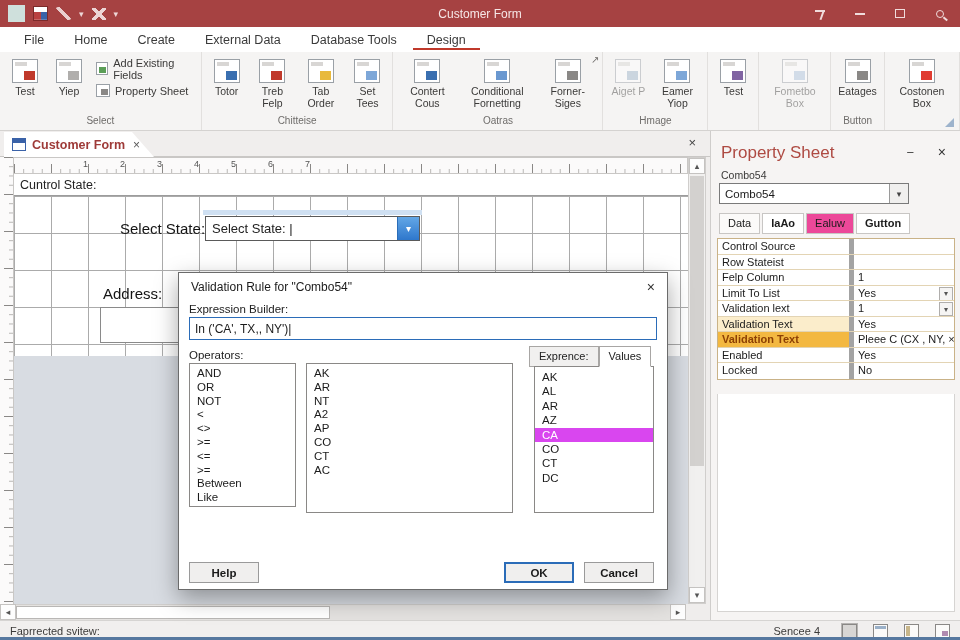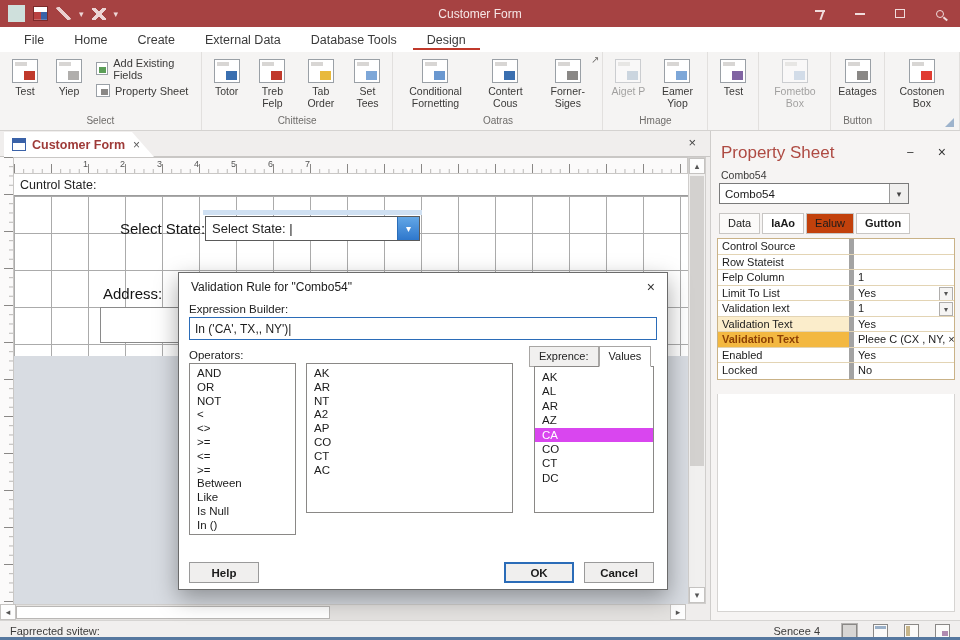--- a/index.html
+++ b/index.html
@@ -104,21 +104,21 @@
   .hthumb { position:absolute; left:16px; top:1px; width:314px; height:13px; background:#fff; border:1px solid #b9b7b5; }
 
   
   .dialog { position:absolute; left:178px; top:272px; width:490px; height:318px; background:#fff; border:1px solid #6b6b6b; box-shadow:0 8px 22px rgba(0,0,0,.35); z-index:5; }
   .dlg-title { position:absolute; left:12px; top:7px; font-size:12px; color:#1b1b1b; }
   .dlg-close { position:absolute; right:12px; top:6px; font-size:14px; color:#333; }
   .dlg-label-expr { position:absolute; left:10px; top:30px; font-size:11.5px; color:#222; }
   .expr-input { position:absolute; left:10px; top:44px; width:468px; height:23px; border:1px solid #2b6cb8; font-size:12px; color:#1b1b1b; display:flex; align-items:center; padding-left:5px; }
   .dlg-label-ops { position:absolute; left:10px; top:76px; font-size:11.5px; color:#222; }
   .listbox { position:absolute; background:#fff; border:1px solid #8a8886; font-size:11.5px; color:#1b1b1b; overflow:hidden; padding-top:3px; }
-  .ops-list { left:10px; top:90px; width:107px; height:172px; }
+  .ops-list { left:10px; top:90px; width:107px; height:144px; }
   .mid-list { left:127px; top:90px; width:207px; height:150px; }
   .val-list { left:355px; top:93px; width:120px; height:147px; }
   .li { line-height:13.8px; padding-left:7px; }
   .vli { line-height:14.4px; padding-left:7px; }
   .vli.selected { background:#d946ef; color:#fff; }
   .dlg-tabs { position:absolute; left:350px; top:73px; display:flex; }
   .dtab { font-size:11px; color:#222; border:1px solid #a8a6a4; background:#f1f0ef; padding:3px 9px 4px; }
   .dtab.active { background:#fff; border-bottom-color:#fff; position:relative; z-index:2; }
   .dbtn { position:absolute; top:289px; height:21px; width:70px; background:#f0efee; border:1px solid #9a9a9a; font-size:11.5px; color:#1b1b1b; display:flex; align-items:center; justify-content:center; font-weight:bold; }
   .btn-help { left:10px; }
@@ -131,21 +131,21 @@
   .ps-min { position:absolute; right:46px; top:14px; font-size:13px; color:#444; }
   .minus-glyph::before { content:"\2212"; }
   .ps-close { position:absolute; right:14px; top:13px; font-size:14px; color:#333; }
   .ps-sub { position:absolute; left:10px; top:38px; font-size:10.5px; color:#3b3a39; }
   .ps-select { position:absolute; left:8px; top:52px; width:190px; height:21px; background:#fff; border:1px solid #7a7a7a; display:flex; align-items:center; }
   .ps-select-text { flex:1; font-size:11.5px; color:#1b1b1b; padding-left:5px; }
   .ps-select-btn { width:19px; height:100%; border-left:1px solid #9a9a9a; background:#f0efee; color:#444; font-size:9px; display:flex; align-items:center; justify-content:center; }
   .ps-tabs { position:absolute; left:8px; top:82px; display:flex; gap:2px; }
   .ptab { font-size:11px; color:#1b1b1b; background:#fbfaf9; border:1px solid #c8c6c4; padding:3px 8px 4px; }
   .ptab.bold { font-weight:bold; background:#fff; }
-  .ptab.dim { background:#c2410c; }
+  .ptab.dim { background:#ec4899; }
   .pgrid { position:absolute; left:6px; top:107px; width:238px; border:1px solid #c9b287; background:#fff; }
   .prow { display:flex; height:15.5px; border-bottom:1px solid #e3d4b4; position:relative; }
   .prow:last-child { border-bottom:none; }
   .plabel { width:136px; font-size:11px; color:#1b1b1b; border-right:5px solid #a3a3a3; padding:1px 0 0 4px; white-space:nowrap; overflow:hidden; }
   .pval { flex:1; font-size:11px; color:#1b1b1b; padding:1px 14px 0 4px; white-space:nowrap; overflow:hidden; position:relative; }
   .prow.chev .pval::after { content:"\25BE"; position:absolute; right:1px; top:1px; width:12px; height:12px; font-size:8px; color:#555; border:1px solid #b0aeac; background:#f5f4f3; display:flex; align-items:center; justify-content:center; }
   .prow.hl-light .plabel { background:#fbedcb; }
   .prow.hl-orange .plabel { background:#f3b841; color:#8d4004; font-weight:bold; }
   .ps-rest { position:absolute; left:6px; top:263px; width:238px; height:218px; background:#fff; border:1px solid #d6d4d2; border-top:none; }
 
@@ -252,27 +252,27 @@
           </div>
         </div>
       <div class="glabel">Chitteise</div>
     </div>
 
     <div class="rgroup">
       <span class="launcher"></span>
       <div class="gbtns">
 
           <div class="bbtn">
+            <span class="bic column-icon"></span>
+            <span class="blabel">Contert Cous</span>
+          </div>
+
+          <div class="bbtn">
             <span class="bic conditional-formatting-icon"></span>
             <span class="blabel">Conditional Fornetting</span>
-          </div>
-
-          <div class="bbtn">
-            <span class="bic column-icon"></span>
-            <span class="blabel">Contert Cous</span>
           </div>
 
           <div class="bbtn">
             <span class="bic format-pages-icon"></span>
             <span class="blabel">Forner- Siges</span>
           </div>
         </div>
       <div class="glabel">Oatras</div>
     </div>
 

